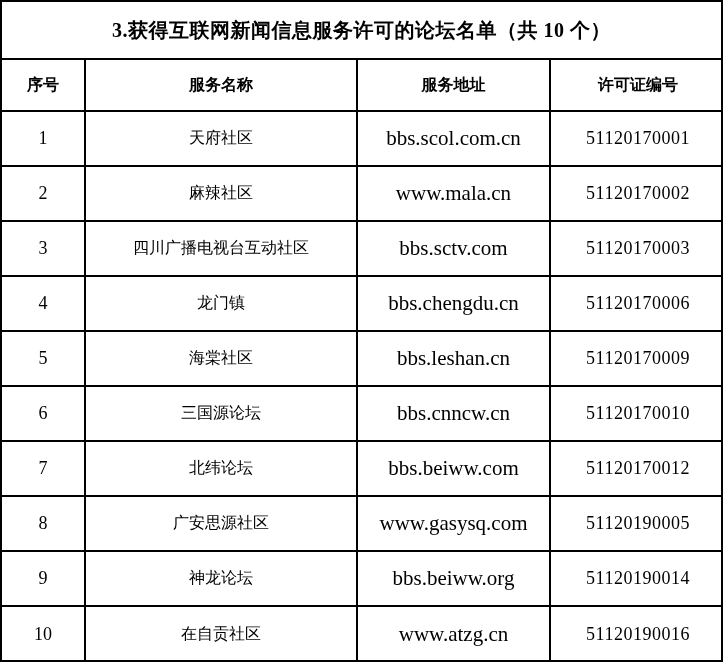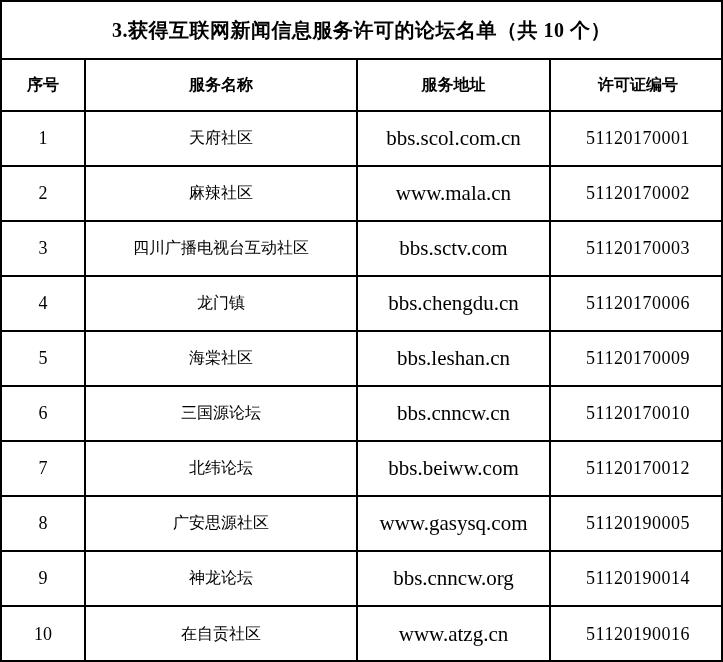--- a/index.html
+++ b/index.html
@@ -138,21 +138,21 @@
   <tr>
     <td class="cell-no">8</td>
     <td class="cell-name">广安思源社区</td>
     <td class="cell-addr">www.gasysq.com</td>
     <td class="cell-lic">51120190005</td>
   </tr>
 
   <tr>
     <td class="cell-no">9</td>
     <td class="cell-name">神龙论坛</td>
-    <td class="cell-addr">bbs.cnncw.org</td>
+    <td class="cell-addr">bbs.beiww.org</td>
     <td class="cell-lic">51120190014</td>
   </tr>
 
   <tr>
     <td class="cell-no">10</td>
     <td class="cell-name">在自贡社区</td>
     <td class="cell-addr">www.atzg.cn</td>
     <td class="cell-lic">51120190016</td>
   </tr>
 </tbody>

